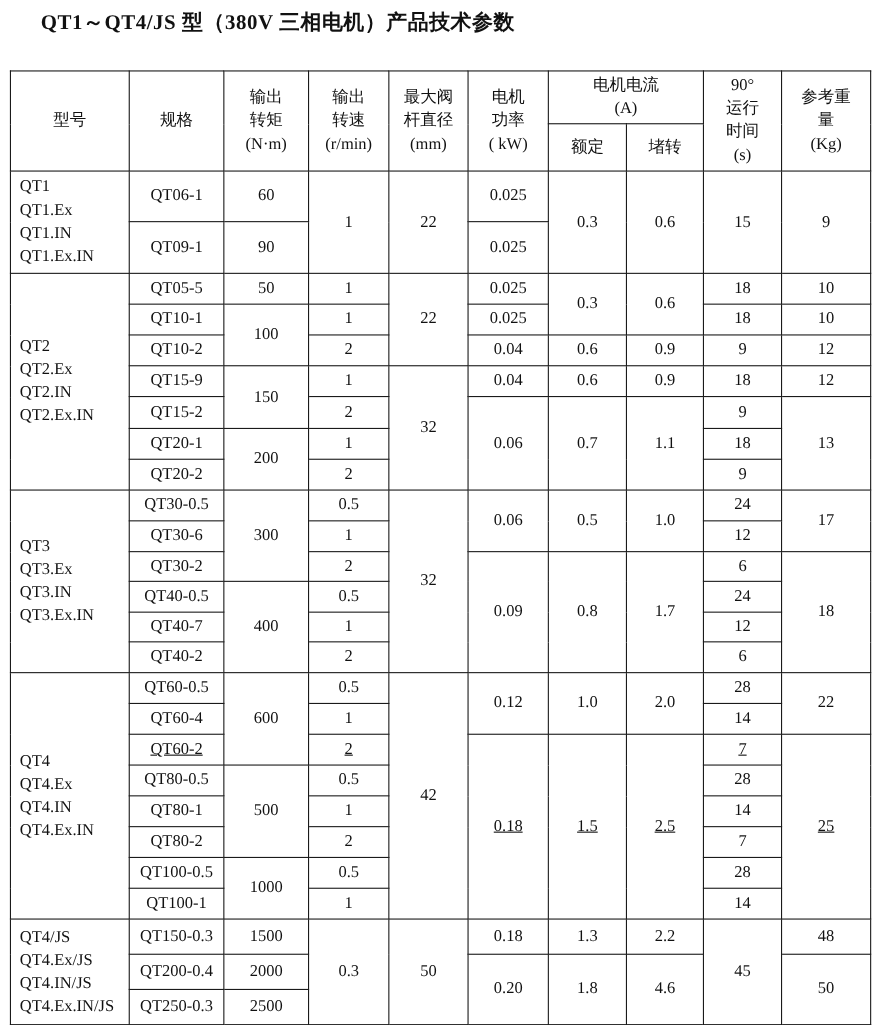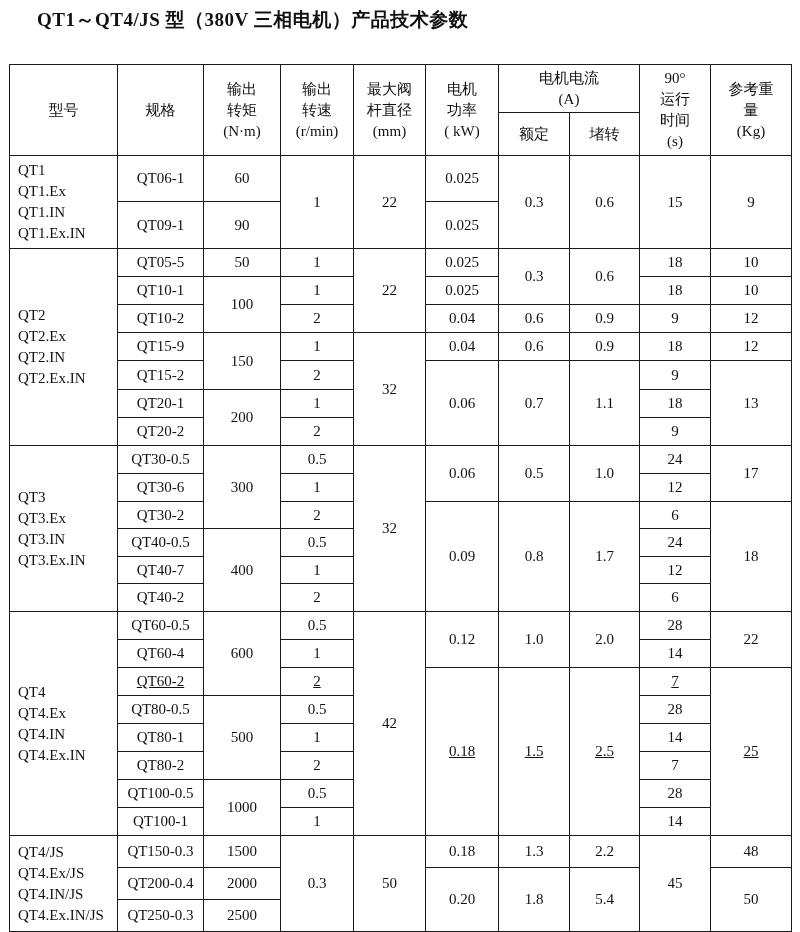--- a/index.html
+++ b/index.html
@@ -324,21 +324,21 @@
         <td>1.3</td>
         <td>2.2</td>
         <td rowspan="3">45</td>
         <td>48</td>
       </tr>
       <tr style="height: 32px;">
         <td>QT200-0.4</td>
         <td>2000</td>
         <td rowspan="2">0.20</td>
         <td rowspan="2">1.8</td>
-        <td rowspan="2">5.4</td>
+        <td rowspan="2">4.6</td>
         <td rowspan="2">50</td>
       </tr>
       <tr style="height: 32px;">
         <td>QT250-0.3</td>
         <td>2500</td>
       </tr>
     </tbody>
 </table>
 
 </body></html>

